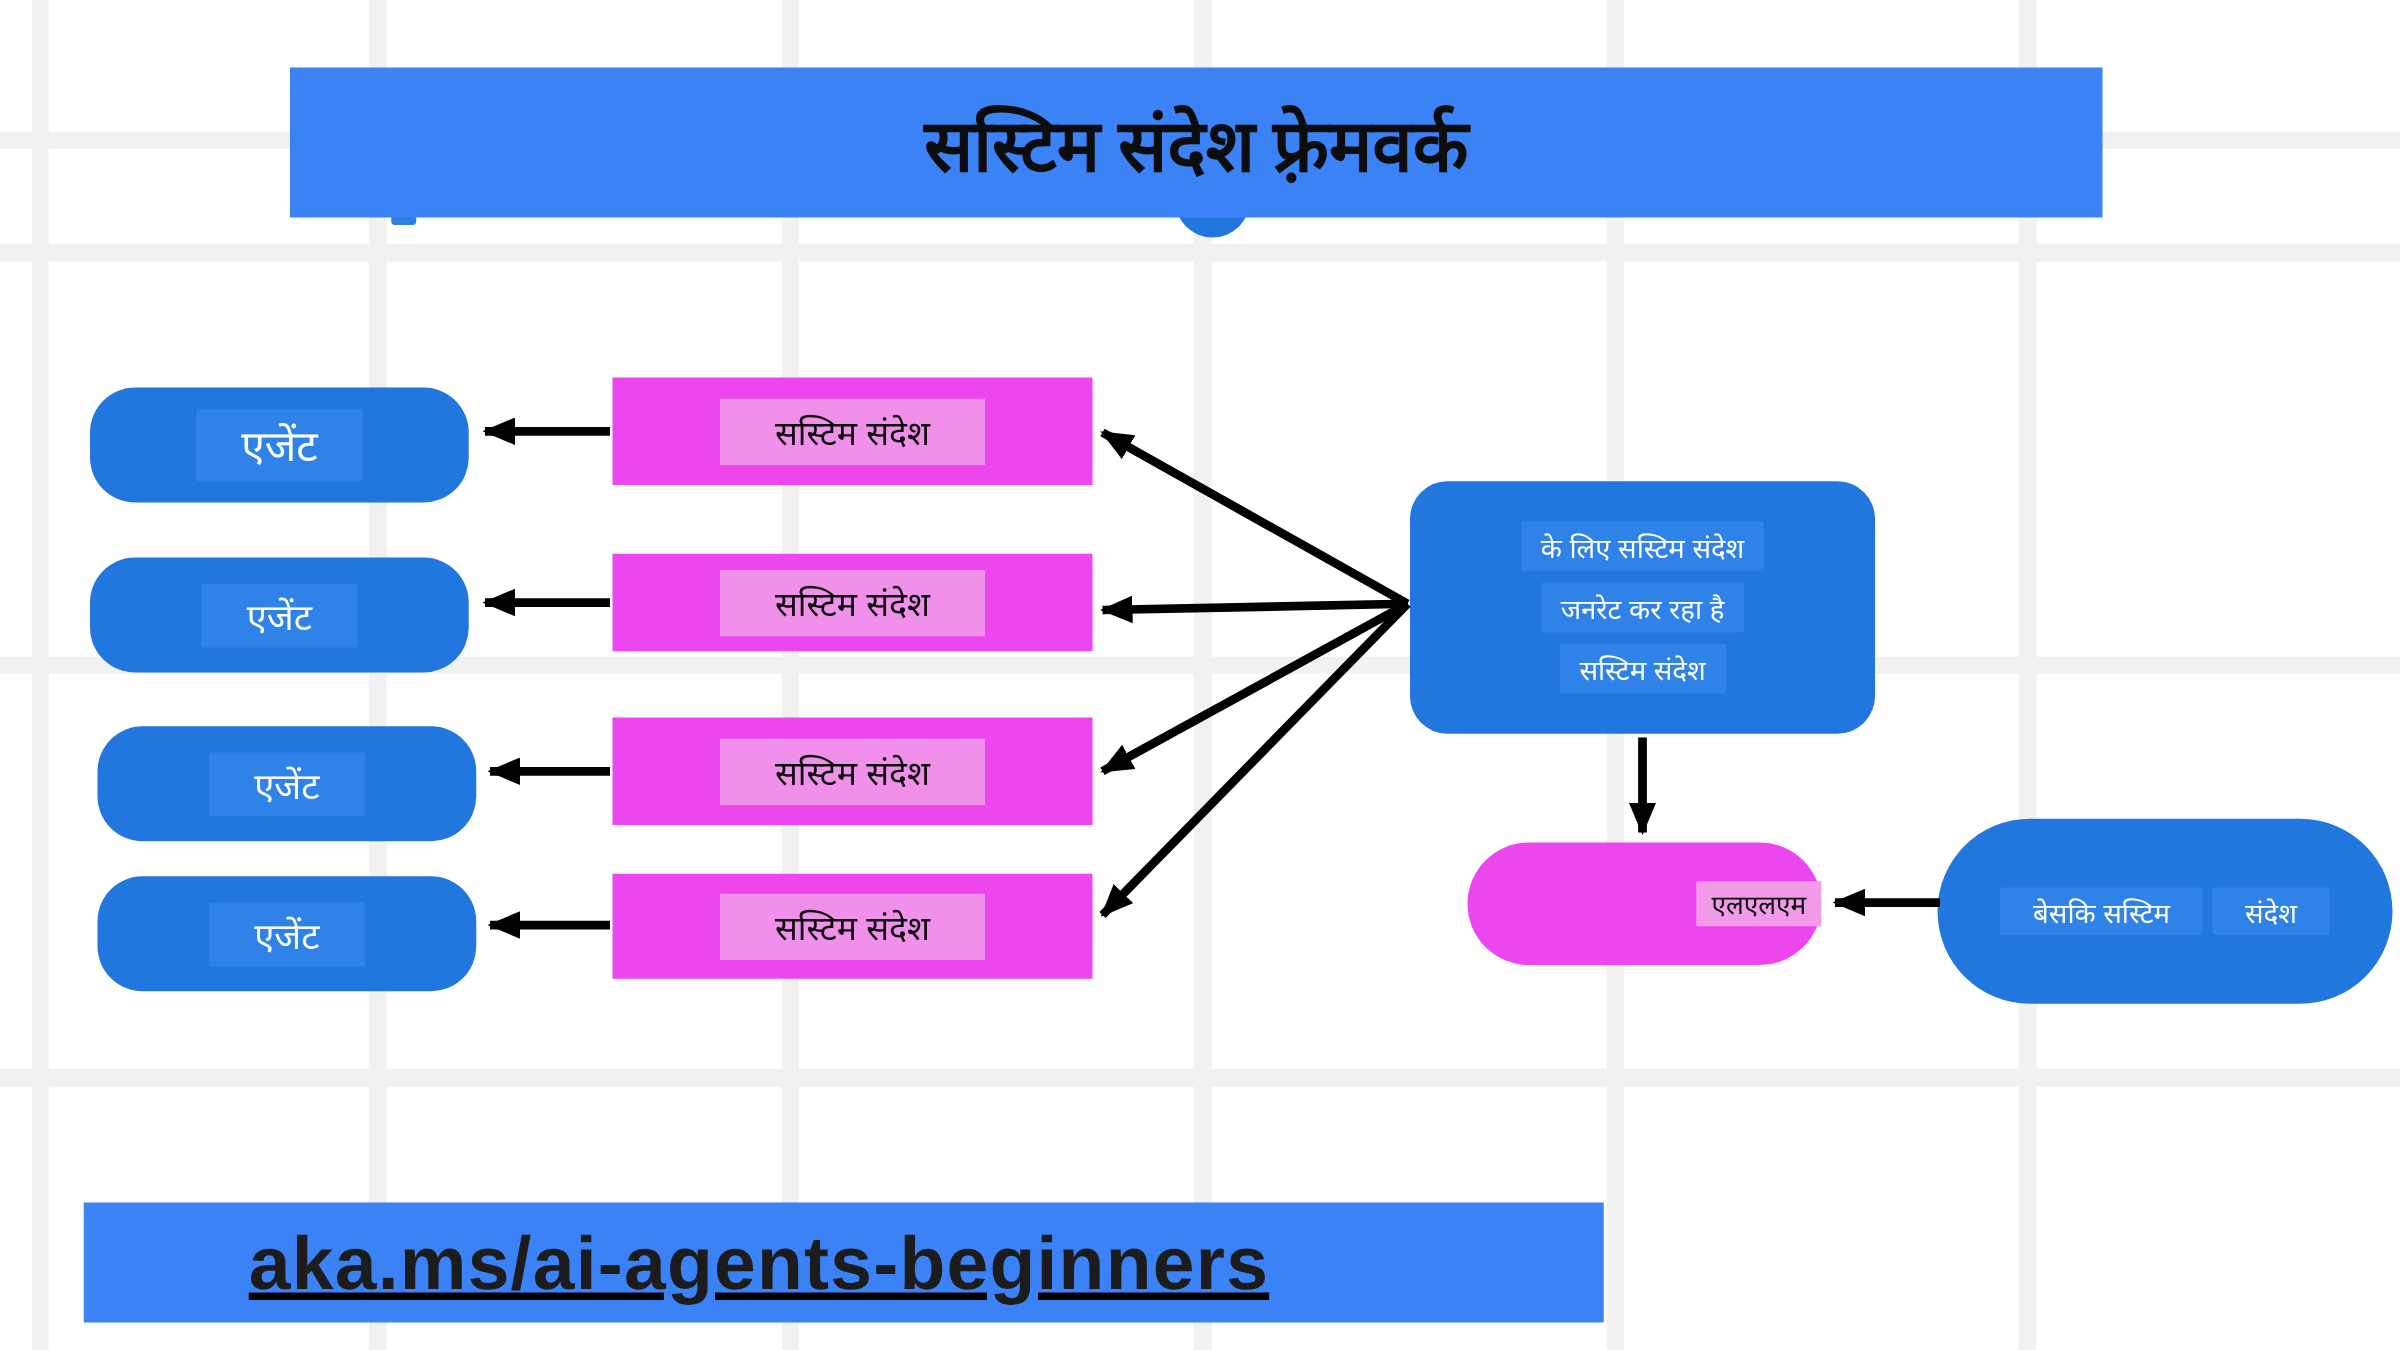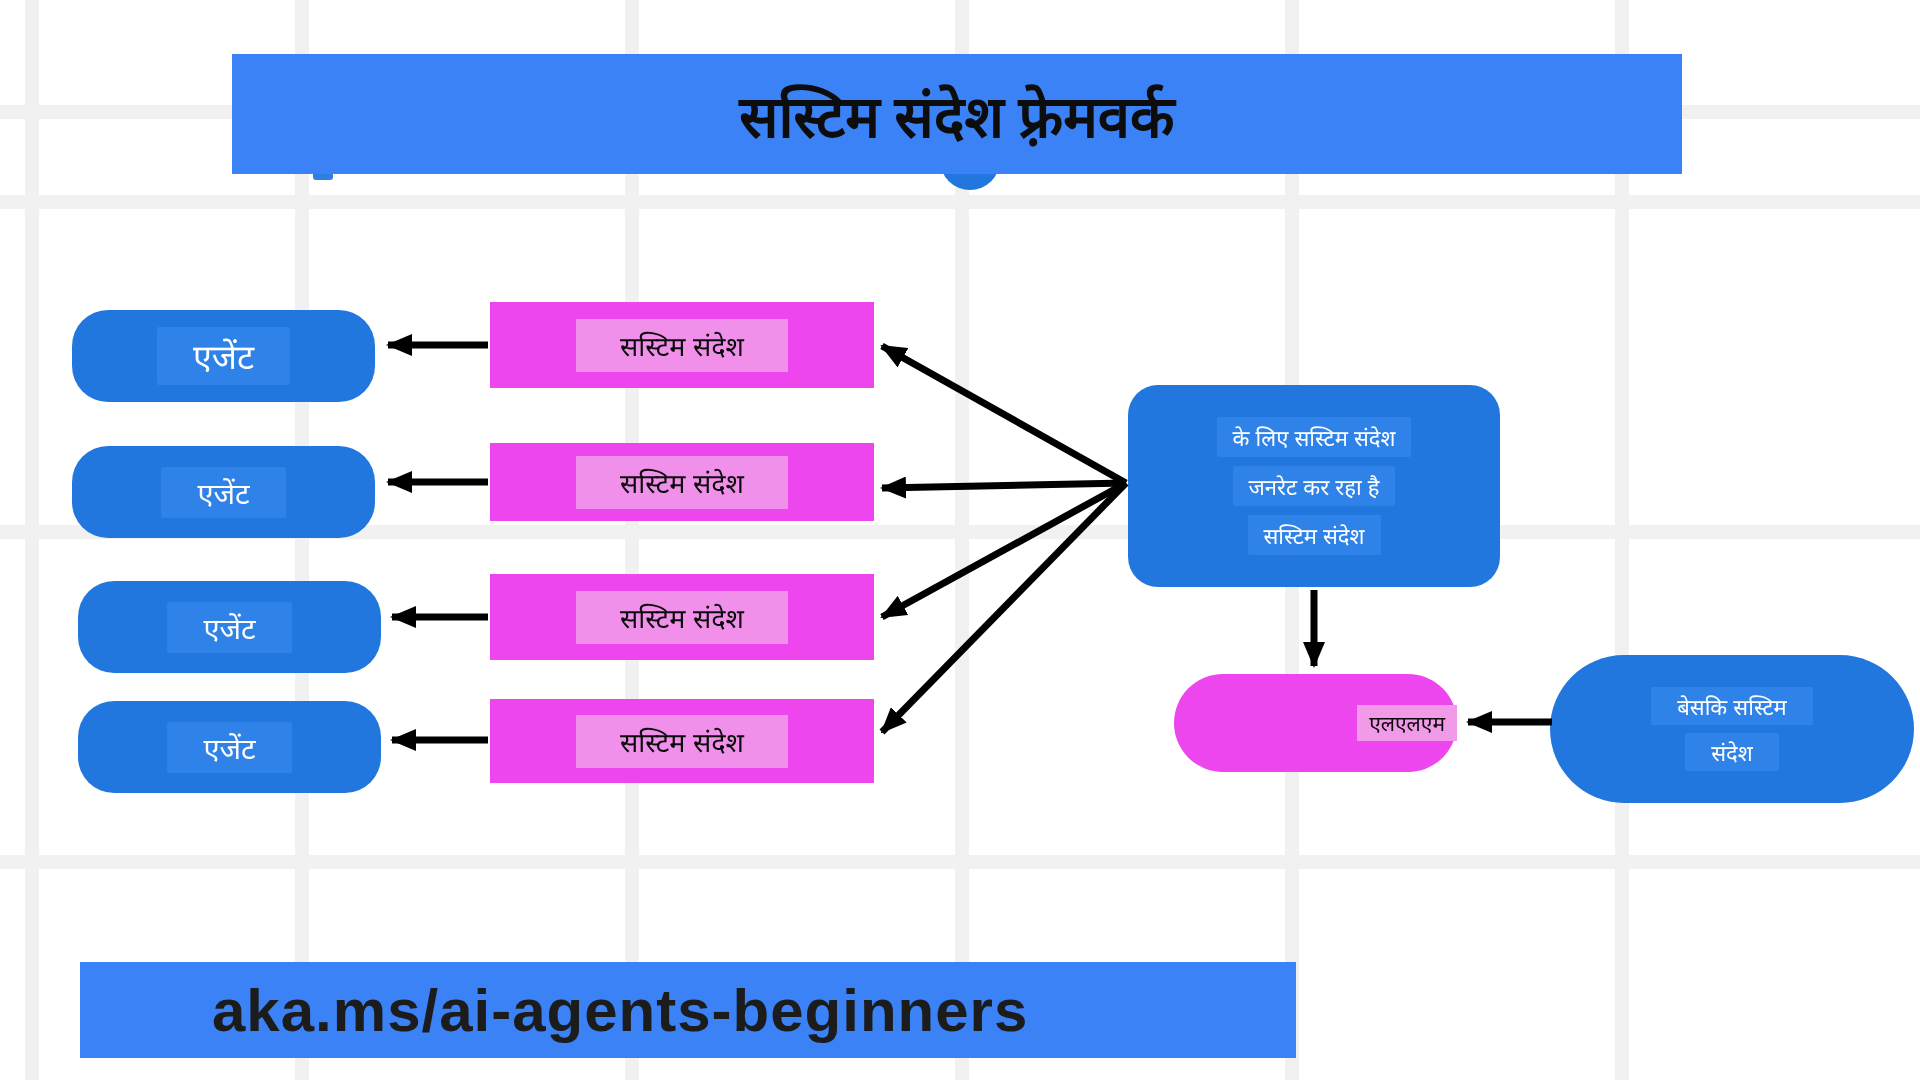--- a/index.html
+++ b/index.html
@@ -13,21 +13,21 @@
       repeating-linear-gradient(90deg,#f1f1f1 0 14px,transparent 14px 330px),
       repeating-linear-gradient(180deg,#f1f1f1 0 14px,transparent 14px 330px);
     background-position:295px 0, 0 195px;}
 
   .shape{position:absolute;box-sizing:border-box;}
 
   
   .banner{background:#3b82f6;z-index:3;display:flex;align-items:center;}
   .title-banner{left:232px;top:54px;width:1450px;height:120px;justify-content:center;}
   .title-text{font-family:"Liberation Serif", serif;font-weight:700;font-size:58px;color:#0d0d0d;}
-  .footer-banner{left:80px;top:962px;width:1216px;height:96px;}
+  .footer-banner{left:67px;top:962px;width:1216px;height:96px;text-decoration:underline;}
   .footer-text{font-size:60px;font-weight:600;color:#1c1c1c;letter-spacing:1px;margin-left:132px;}
 
   
   .peek-circle{left:940px;top:130px;width:60px;height:60px;border-radius:50%;background:#2277de;z-index:2;}
   .peek-dash{left:313px;top:172px;width:20px;height:8px;border-radius:3px;background:#2e7fe0;z-index:2;}
 
   
   .agent{left:72px;width:303px;height:92px;border-radius:36px;background:#2277de;z-index:4;
          display:flex;align-items:center;justify-content:center;}
   .agent .hl{background:#2f83e8;color:#ffffff;font-size:29px;padding:6px 36px;border-radius:2px;white-space:nowrap;}
@@ -50,21 +50,21 @@
           display:flex;flex-direction:column;align-items:center;justify-content:center;gap:9px;}
   .genbox .hl{background:#2f83e8;color:#ffffff;font-size:22px;padding:5px 16px;border-radius:2px;white-space:nowrap;}
 
   
   .llm{left:1174px;top:674px;width:283px;height:98px;border-radius:49px;background:#ee46ee;z-index:4;
        display:flex;align-items:center;justify-content:flex-end;}
   .llm .hl{background:#f09ae8;color:#0a0a0a;font-size:21px;padding:4px 12px;white-space:nowrap;}
 
   
   .basic{left:1550px;top:655px;width:364px;height:148px;border-radius:74px;background:#2277de;z-index:4;
-         display:flex;flex-direction:column;align-items:center;justify-content:center;gap:8px;}
+         display:flex;flex-direction:row;align-items:center;justify-content:center;gap:8px;}
   .basic .hl{background:#2f83e8;color:#ffffff;font-size:22px;padding:4px 26px;border-radius:2px;white-space:nowrap;}
 
   .arrows{position:absolute;inset:0;z-index:5;pointer-events:none;}
   .arrows line{stroke:#000000;stroke-width:7;}
 </style>
 </head>
 <body>
 
 <div class="canvas">
 

